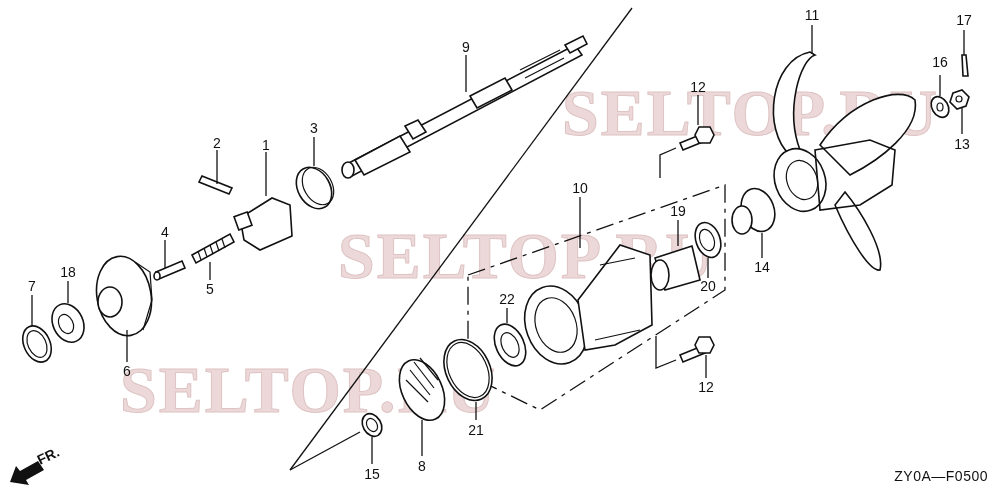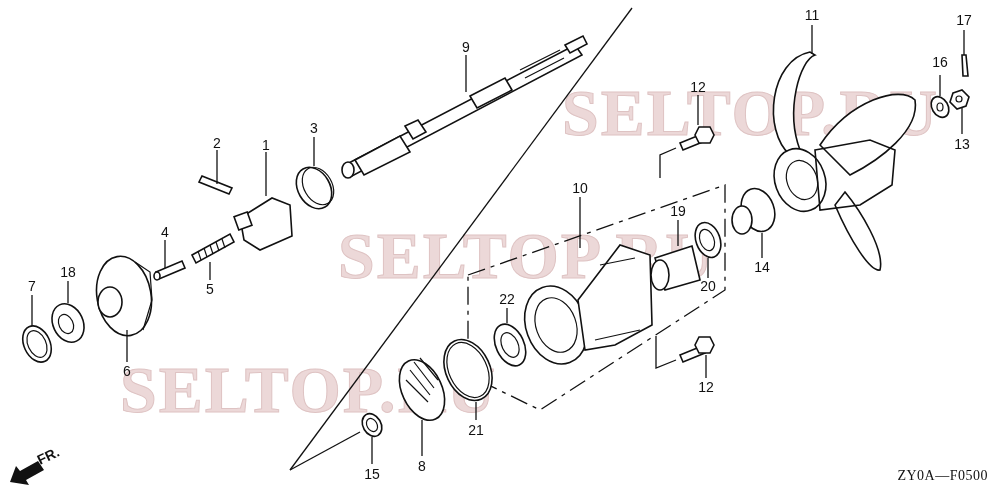--- a/index.html
+++ b/index.html
@@ -4,21 +4,21 @@
 <style>
   html, body { margin: 0; padding: 0; background: #ffffff; }
   body { width: 1000px; height: 498px; overflow: hidden; position: relative; font-family: "Liberation Sans", sans-serif; }
   #diagram { position: absolute; left: 0; top: 0; width: 1000px; height: 498px; }
   .part { fill: #ffffff; stroke: #111111; stroke-width: 1.6; }
   .part-thin { fill: none; stroke: #111111; stroke-width: 1.2; }
   .leader { stroke: #111111; stroke-width: 1.3; fill: none; }
   .dash { stroke: #111111; stroke-width: 1.3; fill: none; stroke-dasharray: 18 6 4 6; }
   .callout { font-family: "Liberation Sans", sans-serif; font-size: 14px; fill: #111111; text-anchor: middle; }
   .watermark { font-family: "Liberation Serif", serif; font-weight: bold; font-size: 66px; fill: #e9d2d2; stroke: #d9b9b9; stroke-width: 1; opacity: 0.85; letter-spacing: 2px; }
-  .code-label { position: absolute; right: 12px; bottom: 14px; font-family: Liberation Serif, serif; font-size: 14px; color: #111; letter-spacing: 0.5px; }
+  .code-label { position: absolute; right: 12px; bottom: 14px; font-family: Liberation Sans, sans-serif; font-size: 14px; color: #111; letter-spacing: 0.5px; }
   .fr-text { font-family: "Liberation Sans", sans-serif; font-weight: bold; font-size: 14px; fill: #111; }
 </style>
 </head>
 <body>
 
 <svg id="diagram" viewBox="0 0 1000 498" xmlns="http://www.w3.org/2000/svg">
 
   <g>
     <text class="watermark" x="562" y="135">SELTOP.RU</text>
     <text class="watermark" x="338" y="278">SELTOP.RU</text>

